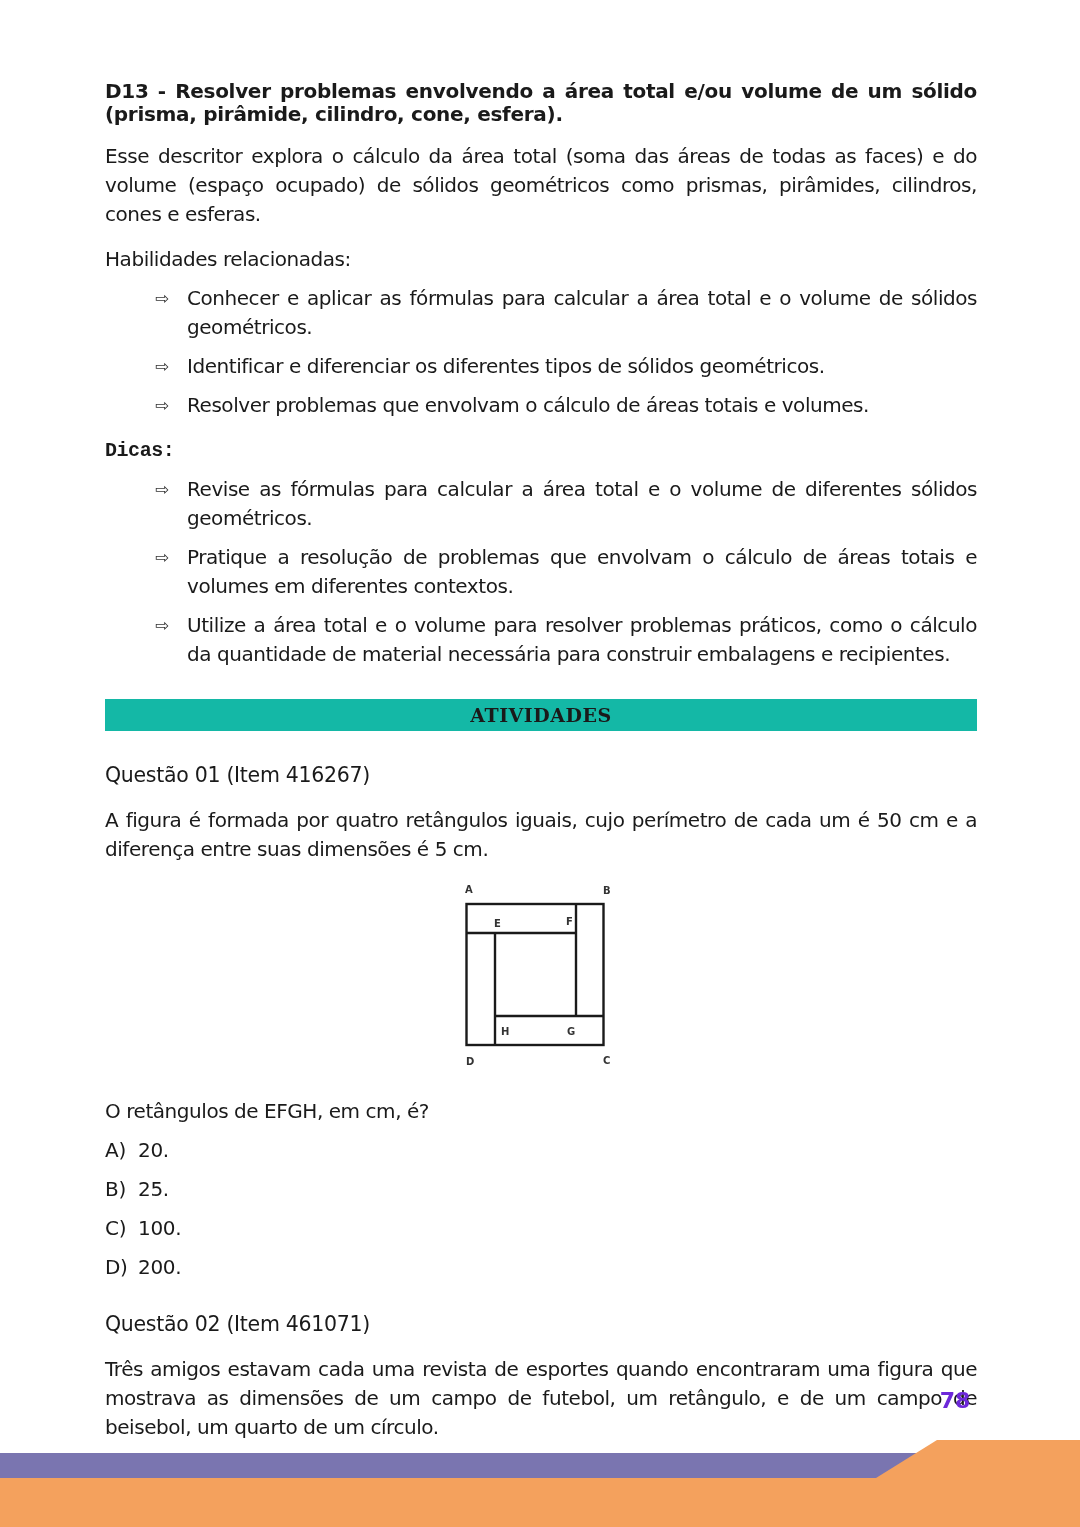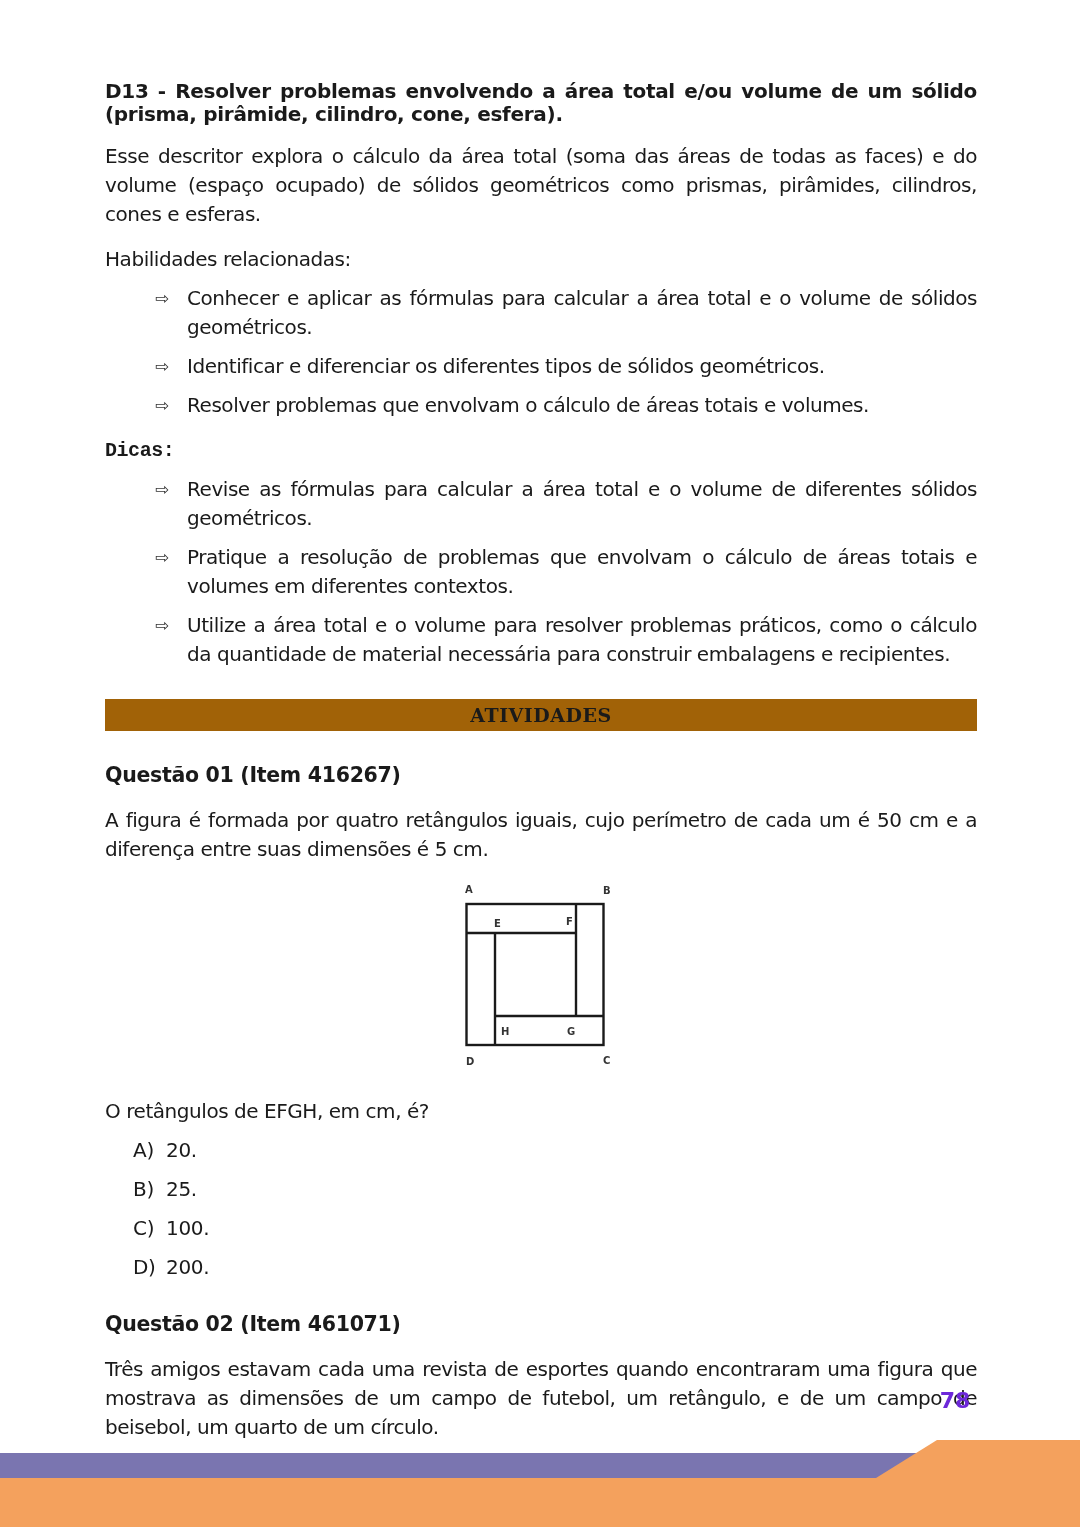--- a/index.html
+++ b/index.html
@@ -7,25 +7,25 @@
   body { position: relative; font-family: "DejaVu Sans", "Liberation Sans", sans-serif; color: #1a1a1a; }
   .page { position: absolute; left: 105px; top: 80px; width: 872px; }
   .p { font-size: 20px; line-height: 29px; letter-spacing: -0.45px; }
   .bold { font-weight: bold; font-family: Liberation Mono, monospace; }
   .justify { text-align: justify; }
   .heading { font-size: 20px; line-height: 23px; font-weight: bold; text-align: justify; letter-spacing: -0.3px; }
   .mt10 { margin-top: 16px; }
   .bullets { list-style: none; margin-left: 50px; }
   .bullets li { position: relative; padding-left: 32px; font-size: 20px; line-height: 29px; letter-spacing: -0.45px; text-align: justify; margin-top: 10px; }
   .arrow { position: absolute; left: 0; top: 0; font-size: 17px; color: #333; line-height: 29px; }
-  .banner { margin-top: 30px; height: 32px; background: #a16207; text-align: center; line-height: 33px; font-family: "DejaVu Serif", "Liberation Serif", serif; font-weight: bold; font-size: 19px; color: #1a1a1a; letter-spacing: 0.5px; }
-  .qtitle { font-size: 20.5px; font-weight: bold; line-height: 29px; margin-top: 30px; letter-spacing: -0.3px; }
+  .banner { margin-top: 30px; height: 32px; background: #14b8a6; text-align: center; line-height: 33px; font-family: "DejaVu Serif", "Liberation Serif", serif; font-weight: bold; font-size: 19px; color: #1a1a1a; letter-spacing: 0.5px; }
+  .qtitle { font-size: 20.5px; font-weight: normal; line-height: 29px; margin-top: 30px; letter-spacing: -0.3px; }
   .figure { position: relative; width: 160px; height: 195px; margin: 20px 0 0 357px; }
   .figure svg { display: block; }
-  .options { list-style: none; margin-left: 28px; }
+  .options { list-style: none; }
   .options li { font-size: 20px; line-height: 29px; margin-top: 10px; letter-spacing: -0.3px; }
   .options .lbl { display: inline-block; width: 33px; }
   .footer { position: absolute; left: 0; top: 1440px; width: 1080px; height: 87px; }
   .page-num { position: absolute; left: 925px; top: 1388px; width: 60px; text-align: center; font-weight: bold; font-size: 22px; color: #6d28d9; font-family: "DejaVu Sans", sans-serif; }
 </style>
 </head>
 <body>
 
 <div class="page">
 

